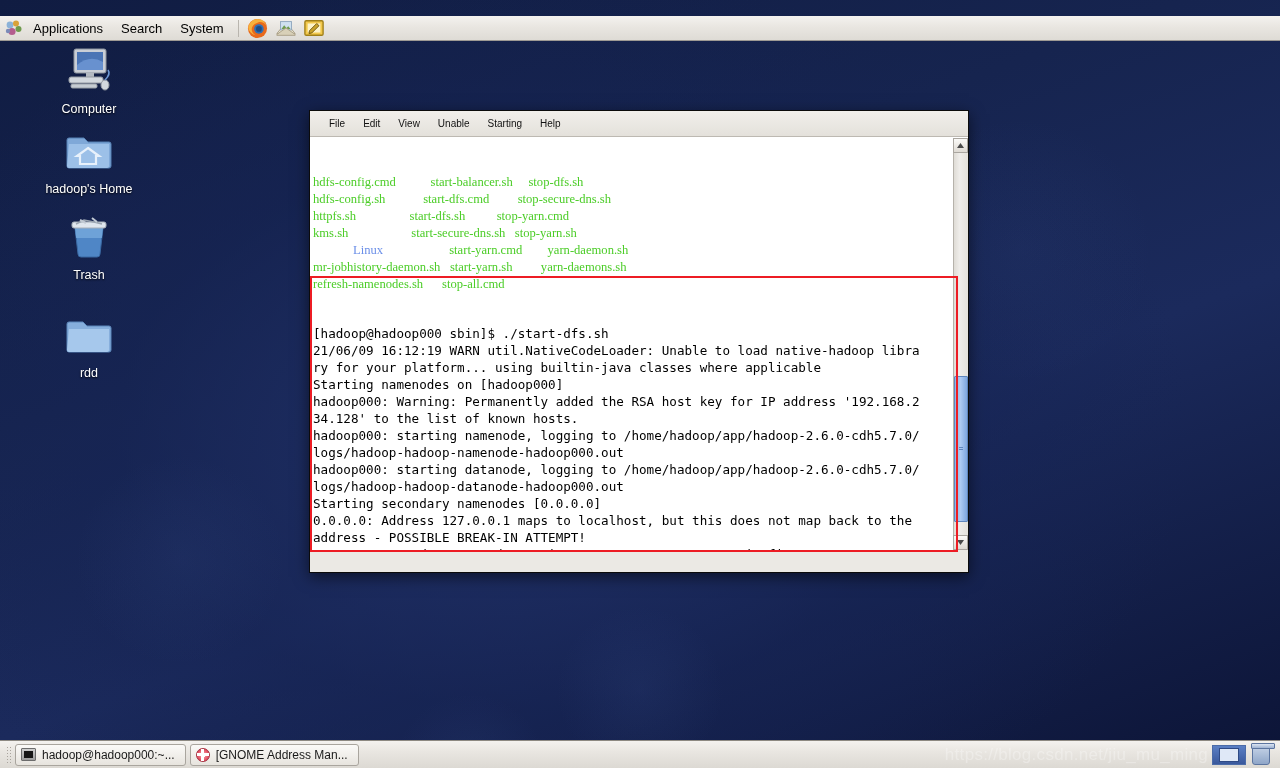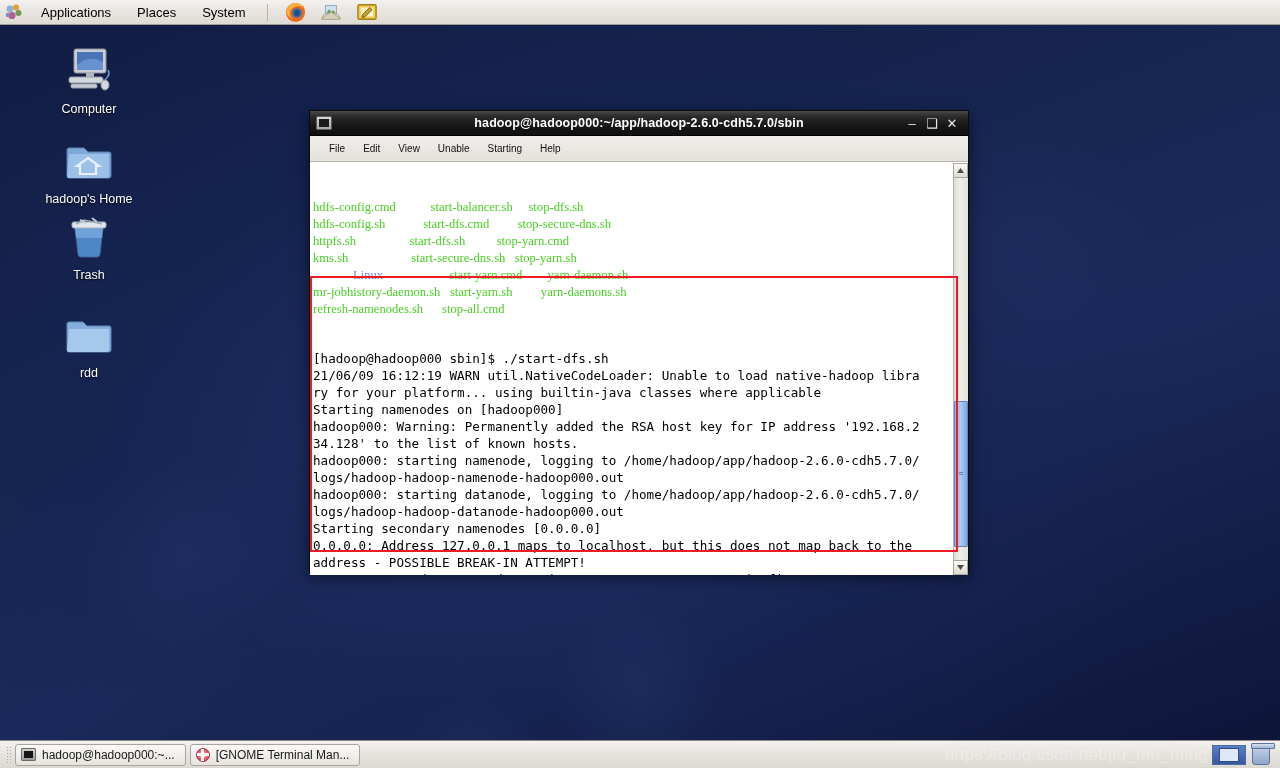--- a/index.html
+++ b/index.html
@@ -19,25 +19,25 @@
       radial-gradient(circle 120px at 640px 690px, rgba(80,110,180,0.10), rgba(80,110,180,0) 70%),
       radial-gradient(circle 110px at 470px 770px, rgba(80,110,180,0.10), rgba(80,110,180,0) 70%),
       radial-gradient(circle 150px at 180px 560px, rgba(80,110,180,0.09), rgba(80,110,180,0) 70%),
       radial-gradient(circle 190px at 1020px 250px, rgba(80,110,180,0.07), rgba(80,110,180,0) 70%),
       radial-gradient(ellipse 900px 620px at 520px 430px, #203066 0%, #1624548f 45%, rgba(10,18,45,0) 75%),
       linear-gradient(160deg, #101c42 0%, #16244f 35%, #1b2a5c 60%, #0c1436 100%);
   }
 
   
   #top-panel {
-    position: absolute; left: 0; top: 0; width: 1280px; height: 25px;
+    position: absolute; left: 0; top: 16px; width: 1280px; height: 25px;
     background: linear-gradient(180deg,#f4f2ef 0%,#e9e6e1 45%,#dedbd5 100%);
     border-bottom: 1px solid #9e9a94;
     display: flex; align-items: center;
-    font-size: 13px; color: #000; gap: 8px;
+    font-size: 13px; color: #000;
   }
   .panel-menu { padding: 0 9px; height: 25px; display: flex; align-items: center; cursor: default; }
   #panel-logo { width: 20px; height: 18px; margin-left: 4px; position: relative; }
   .panel-sep { width: 1px; height: 17px; background: #b9b5ae; margin: 0 5px; }
   .launcher { width: 24px; height: 22px; margin: 0 2px; display: flex; align-items: center; justify-content: center; cursor: default; }
   #panel-right { margin-left: auto; display: flex; align-items: center; height: 25px; padding-right: 8px; }
   #clock { font-size: 12.5px; padding: 0 10px; color: #111; }
   #user-name { font-size: 13px; font-weight: bold; padding: 0 8px; color: #000; }
   .tray-handle { width: 5px; height: 16px; margin-right: 4px;
     background-image: radial-gradient(circle 0.8px, #a9a49d 0.8px, transparent 1px);
@@ -216,21 +216,21 @@
       <rect x="22" y="27" width="8" height="4" fill="#b3b9c2"></rect>
       <rect x="5" y="31" width="34" height="6" rx="2" fill="#d3d8de" stroke="#959aa3"></rect>
       <rect x="7" y="38" width="26" height="4" rx="1.5" fill="#c6ccd3" stroke="#9aa0a8"></rect>
       <ellipse cx="41" cy="39" rx="4" ry="5" fill="#d3d8de" stroke="#959aa3"></ellipse>
       <path d="M41 34 Q47 28 44 24" stroke="#6d97d4" fill="none" stroke-width="1.6"></path>
     </svg>
   </div>
   <span class="cap">Computer</span>
 </div>
 
-<div class="desk-icon" style="left:29px; top:132px;">
+<div class="desk-icon" style="left:29px; top:122px;">
   <div class="glyph">
     <svg width="46" height="44" viewBox="0 0 46 44">
       <path d="M3 8 h15 l4 4 h21 a2 2 0 0 1 2 2 v22 a2 2 0 0 1-2 2 H3 a2 2 0 0 1-2-2 V10 a2 2 0 0 1 2-2z" fill="#7fa8d8" stroke="#5580b4"></path>
       <path d="M3 14 h40 v22 a2 2 0 0 1-2 2 H3 a2 2 0 0 1-2-2 z" fill="#9cc0e8"></path>
       <path d="M22 18 l11 8 h-3 v8 h-16 v-8 h-3 z" fill="none" stroke="#e8f1fb" stroke-width="2.2"></path>
     </svg>
   </div>
   <span class="cap">hadoop's Home</span>
 </div>
 
@@ -261,21 +261,21 @@
   <div id="panel-logo">
     <svg width="20" height="18" viewBox="0 0 20 18">
       <circle cx="6" cy="6" r="3.4" fill="#8cb2d8"></circle>
       <circle cx="12" cy="4.5" r="3" fill="#d9a23a"></circle>
       <circle cx="14.5" cy="10" r="3" fill="#6f9b4d"></circle>
       <circle cx="8" cy="12.5" r="3.6" fill="#b45d8e"></circle>
       <circle cx="4" cy="12" r="2.2" fill="#7a8ab8"></circle>
     </svg>
   </div>
   <div class="panel-menu">Applications</div>
-  <div class="panel-menu">Places</div>
+  <div class="panel-menu">Search</div>
   <div class="panel-menu">System</div>
 
   <div class="panel-sep"></div>
 
   <div class="launcher">
     <svg width="21" height="21" viewBox="0 0 22 22">
       <circle cx="11" cy="11" r="10" fill="#e8691c"></circle>
       <path d="M11 1 a10 10 0 0 1 9.6 7.2 c-2-3-5.5-4.6-9-3.6 C8 5.6 5.5 8 5 11 c-.4 3 1.2 5.8 3.8 7.1 C5 17 2 14.3 1.3 10.5 A10 10 0 0 1 11 1z" fill="#f8b13c"></path>
       <circle cx="12.5" cy="11.5" r="5" fill="#2f6fb5"></circle>
       <circle cx="12.5" cy="11.5" r="3" fill="#1d4c86"></circle>
@@ -294,29 +294,20 @@
     <svg width="22" height="20" viewBox="0 0 24 22">
       <rect x="2" y="3" width="20" height="16" rx="1.5" fill="#f2c84b" stroke="#a07f18" stroke-width="1.5"></rect>
       <rect x="5" y="6" width="14" height="10" fill="#fdf3c8"></rect>
       <path d="M7 14 l8-8 2.5 2.5 -8 8 -3 .5z" fill="#c8a128" stroke="#6e5510" stroke-width="1"></path>
     </svg>
   </div>
 
 </div>
 
 <div id="term-window">
-  <div id="titlebar">
-    <div id="title-icon"></div>
-    <div id="title-text">hadoop@hadoop000:~/app/hadoop-2.6.0-cdh5.7.0/sbin</div>
-    <div id="win-btns">
-      <div class="win-btn">–</div>
-      <div class="win-btn">❑</div>
-      <div class="win-btn">✕</div>
-    </div>
-  </div>
 
   <div id="menubar">
     <div class="mb-item">
         <span>File</span>
       </div>
     <div class="mb-item">
         <span>Edit</span>
       </div>
     <div class="mb-item">
         <span>View</span>
@@ -360,21 +351,21 @@
 <div id="red-box"></div>
 
 <div id="taskbar">
   <div class="tb-handle"></div>
   <div class="task-btn">
     <span class="tb-icon-term"></span>
     <span>hadoop@hadoop000:~...</span>
   </div>
   <div class="task-btn">
     <span class="tb-icon-help"></span>
-    <span>[GNOME Terminal Man...</span>
+    <span>[GNOME Address Man...</span>
   </div>
 
   <div id="taskbar-right">
     <div class="ws-switcher">
       <div class="ws-inner"></div>
     </div>
     <div class="tb-trash"></div>
   </div>
 </div>
 

